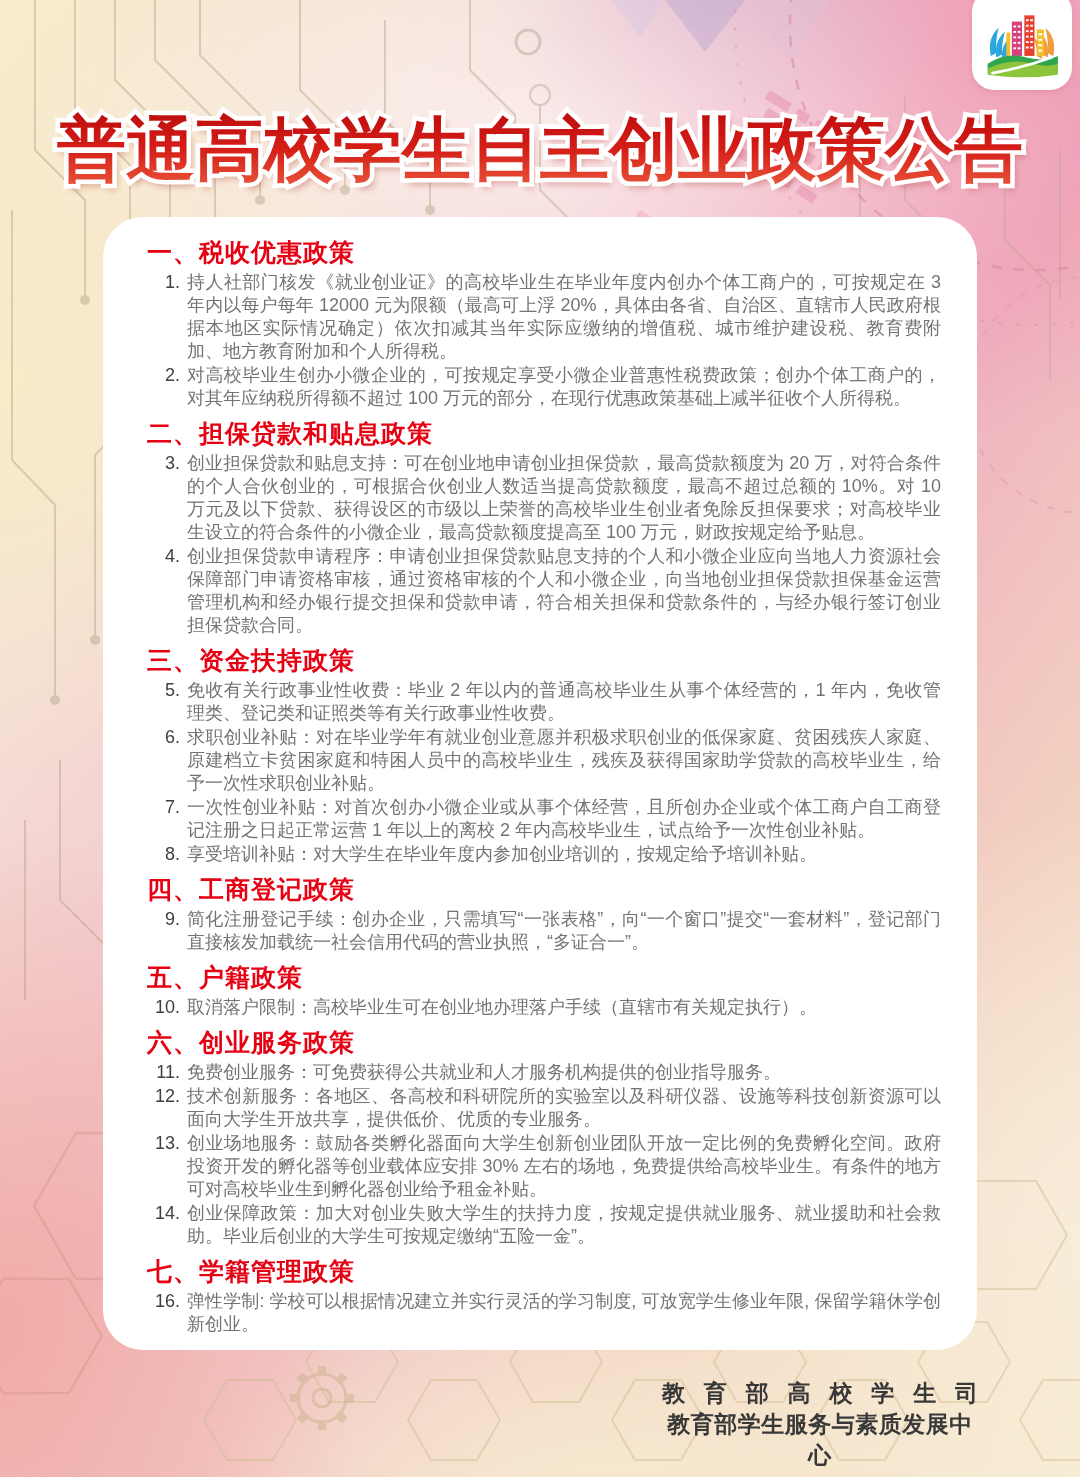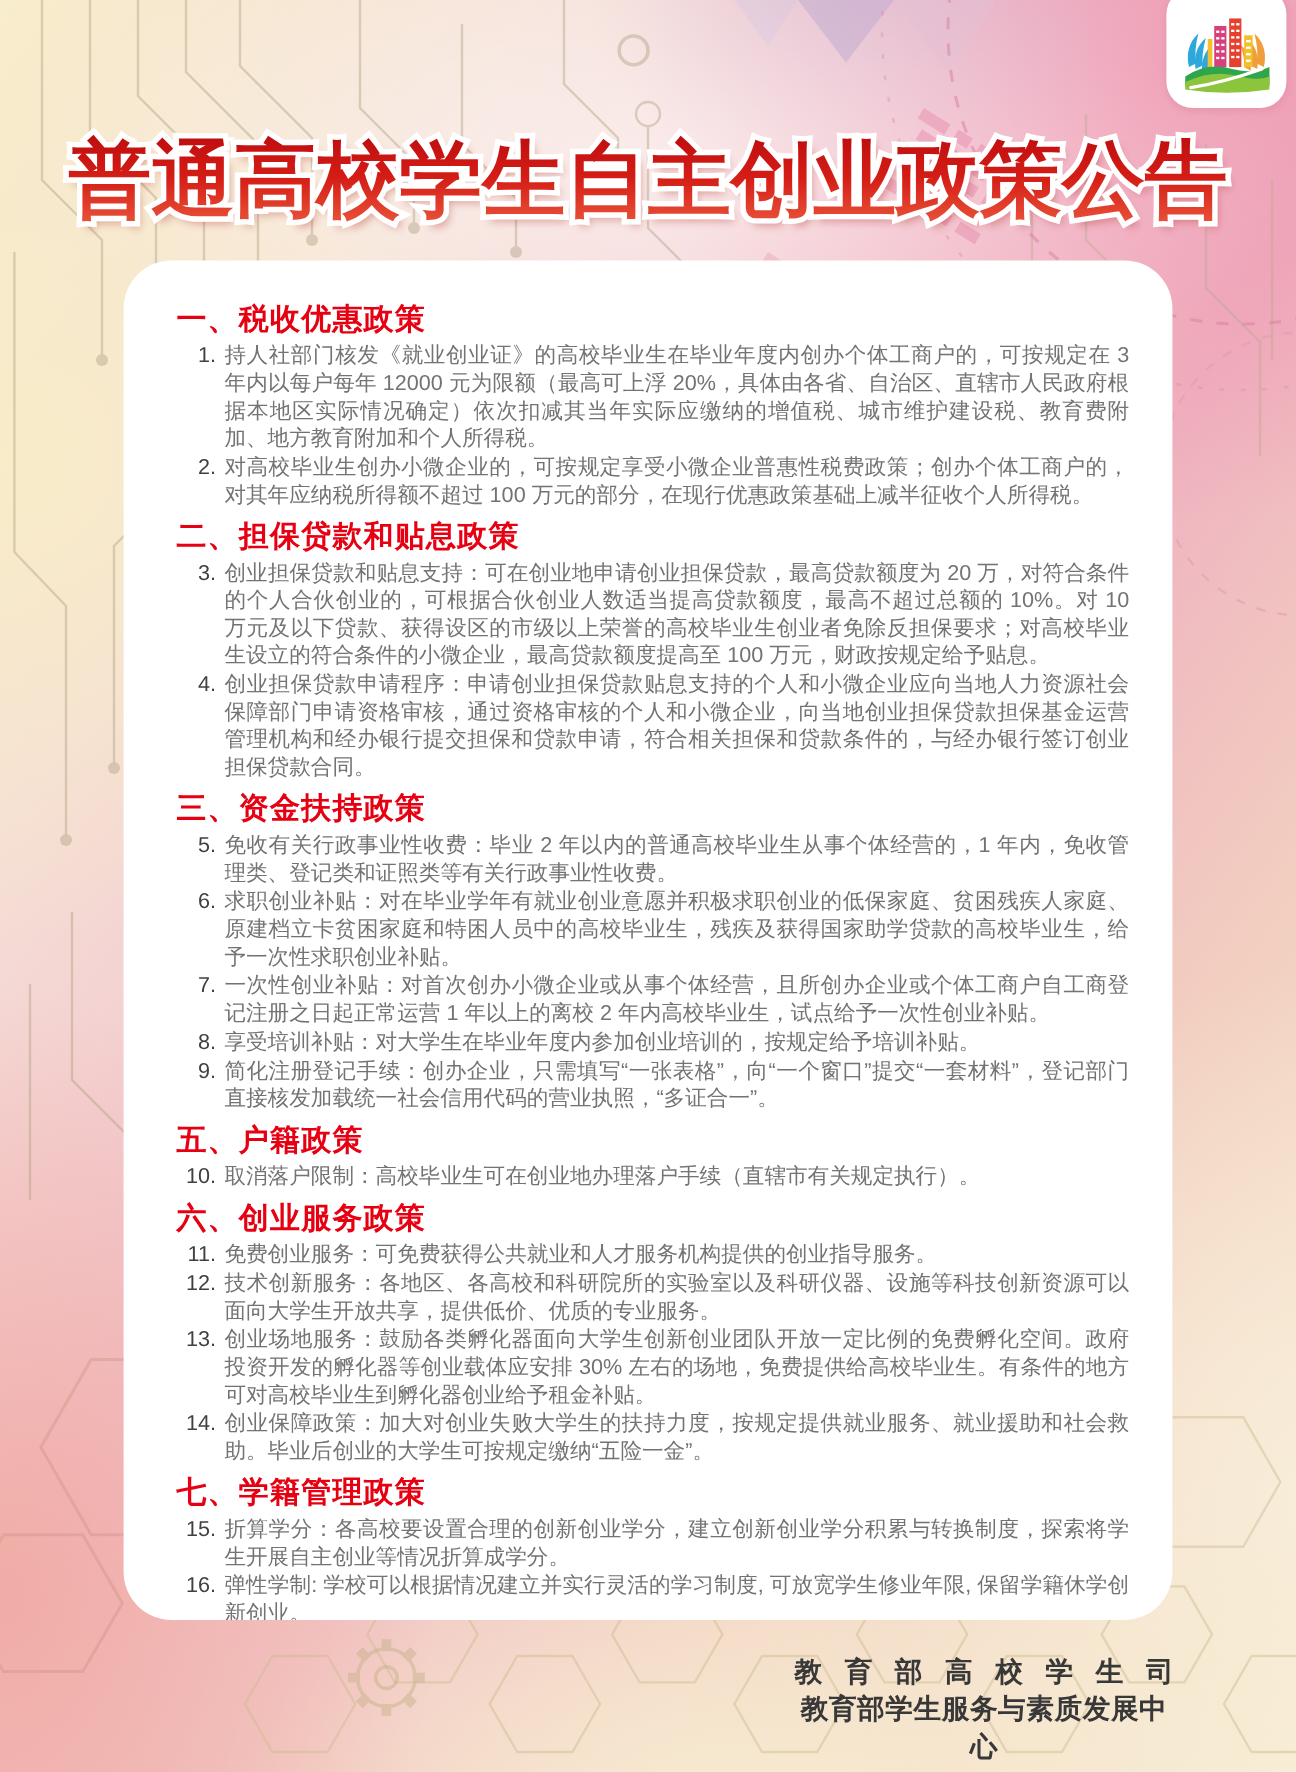--- a/index.html
+++ b/index.html
@@ -24,21 +24,21 @@
   .title-layer{position:absolute;left:50%;transform:translateX(-50%);top:0;white-space:nowrap;
     font-size:69px;font-weight:900;letter-spacing:0px;line-height:100px;}
   .title-stroke{color:#fff;-webkit-text-stroke:9px #ffffff;
     text-shadow:4px 6px 7px rgba(168,32,22,0.4), -2px -2px 0 #fff, 2px -2px 0 #fff, -2px 2px 0 #fff, 2px 2px 0 #fff;}
   .title-fill{background:linear-gradient(180deg,#bb0a0e 6%,#d41d16 48%,#ec5a3e 92%);
     -webkit-background-clip:text;background-clip:text;color:transparent;-webkit-text-fill-color:transparent;}
   @supports not ((-webkit-background-clip:text) or (background-clip:text)){
     .title-fill{background:none;color:#d3261c;-webkit-text-fill-color:#d3261c;}}
   
   .card{position:absolute;left:103px;top:217px;width:874px;height:1133px;background:#ffffff;
-        border-radius:40px;box-sizing:border-box;padding:36px 36px 18px 44px;overflow:hidden;}
+        border-radius:40px;box-sizing:border-box;padding:22px 36px 18px 44px;overflow:hidden;}
   .card h2{margin:10px 0 5px 0;font-size:25px;line-height:27px;font-weight:bold;color:#e60012;letter-spacing:1px;}
   .card section:first-child h2{margin-top:0;}
   .item{display:flex;margin:0 0 1px 0;}
   .item .num{flex:0 0 40px;text-align:right;padding-right:7px;box-sizing:border-box;
              font-size:18px;line-height:23px;color:#404040;}
   .item .txt{flex:1;font-size:18px;line-height:23px;color:#737373;text-align:justify;}
   
   .footer{position:absolute;left:662px;top:1378px;width:316px;color:#383838;font-weight:bold;}
   .footer .f1{display:block;font-size:23px;line-height:31px;text-align:justify;text-align-last:justify;}
   .footer .f2{display:block;font-size:23px;line-height:31px;text-align:center;letter-spacing:0.5px;}
@@ -281,20 +281,21 @@
           <div class="item">
             <span class="num">7.</span>
             <span class="txt">一次性创业补贴：对首次创办小微企业或从事个体经营，且所创办企业或个体工商户自工商登记注册之日起正常运营 1 年以上的离校 2 年内高校毕业生，试点给予一次性创业补贴。</span>
           </div>
           <div class="item">
             <span class="num">8.</span>
             <span class="txt">享受培训补贴：对大学生在毕业年度内参加创业培训的，按规定给予培训补贴。</span>
           </div>
         </section>
         <section>
+          <h2>四、工商登记政策</h2>
           <div class="item">
             <span class="num">9.</span>
             <span class="txt">简化注册登记手续：创办企业，只需填写“一张表格”，向“一个窗口”提交“一套材料”，登记部门直接核发加载统一社会信用代码的营业执照，“多证合一”。</span>
           </div>
         </section>
         <section>
           <h2>五、户籍政策</h2>
           <div class="item">
             <span class="num">10.</span>
             <span class="txt">取消落户限制：高校毕业生可在创业地办理落户手续（直辖市有关规定执行）。</span>
@@ -314,24 +315,20 @@
             <span class="num">13.</span>
             <span class="txt">创业场地服务：鼓励各类孵化器面向大学生创新创业团队开放一定比例的免费孵化空间。政府投资开发的孵化器等创业载体应安排 30% 左右的场地，免费提供给高校毕业生。有条件的地方可对高校毕业生到孵化器创业给予租金补贴。</span>
           </div>
           <div class="item">
             <span class="num">14.</span>
             <span class="txt">创业保障政策：加大对创业失败大学生的扶持力度，按规定提供就业服务、就业援助和社会救助。毕业后创业的大学生可按规定缴纳“五险一金”。</span>
           </div>
         </section>
         <section>
           <h2>七、学籍管理政策</h2>
-          <div class="item">
-            <span class="num">15.</span>
-            <span class="txt">折算学分：各高校要设置合理的创新创业学分，建立创新创业学分积累与转换制度，探索将学生开展自主创业等情况折算成学分。</span>
-          </div>
           <div class="item">
             <span class="num">16.</span>
             <span class="txt">弹性学制: 学校可以根据情况建立并实行灵活的学习制度, 可放宽学生修业年限, 保留学籍休学创新创业。</span>
           </div>
         </section>
       </div>
   </div>
 
   <div class="footer">
     <span class="f1">教育部高校学生司</span>

